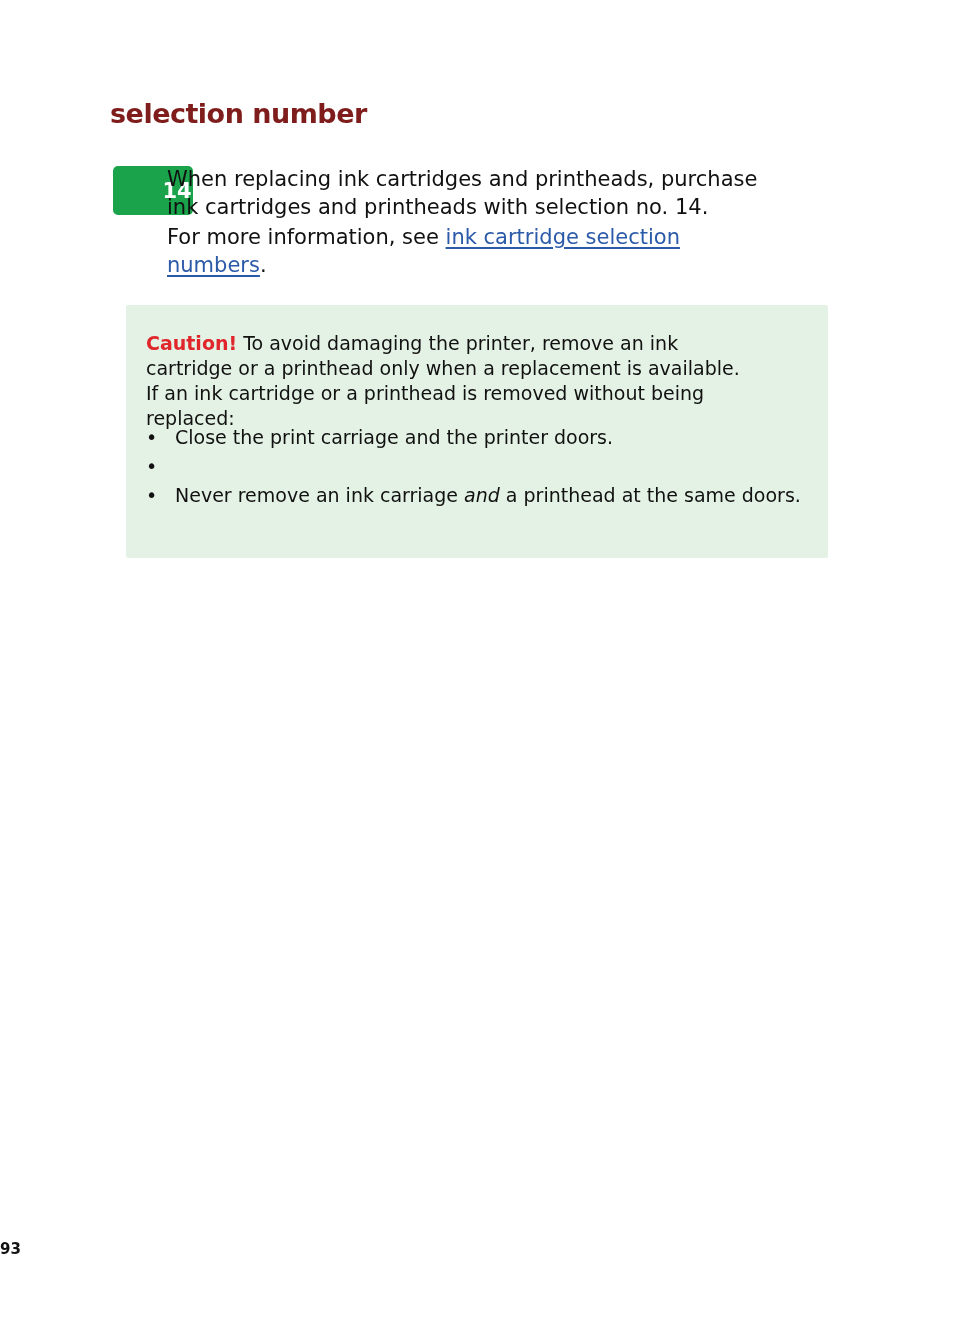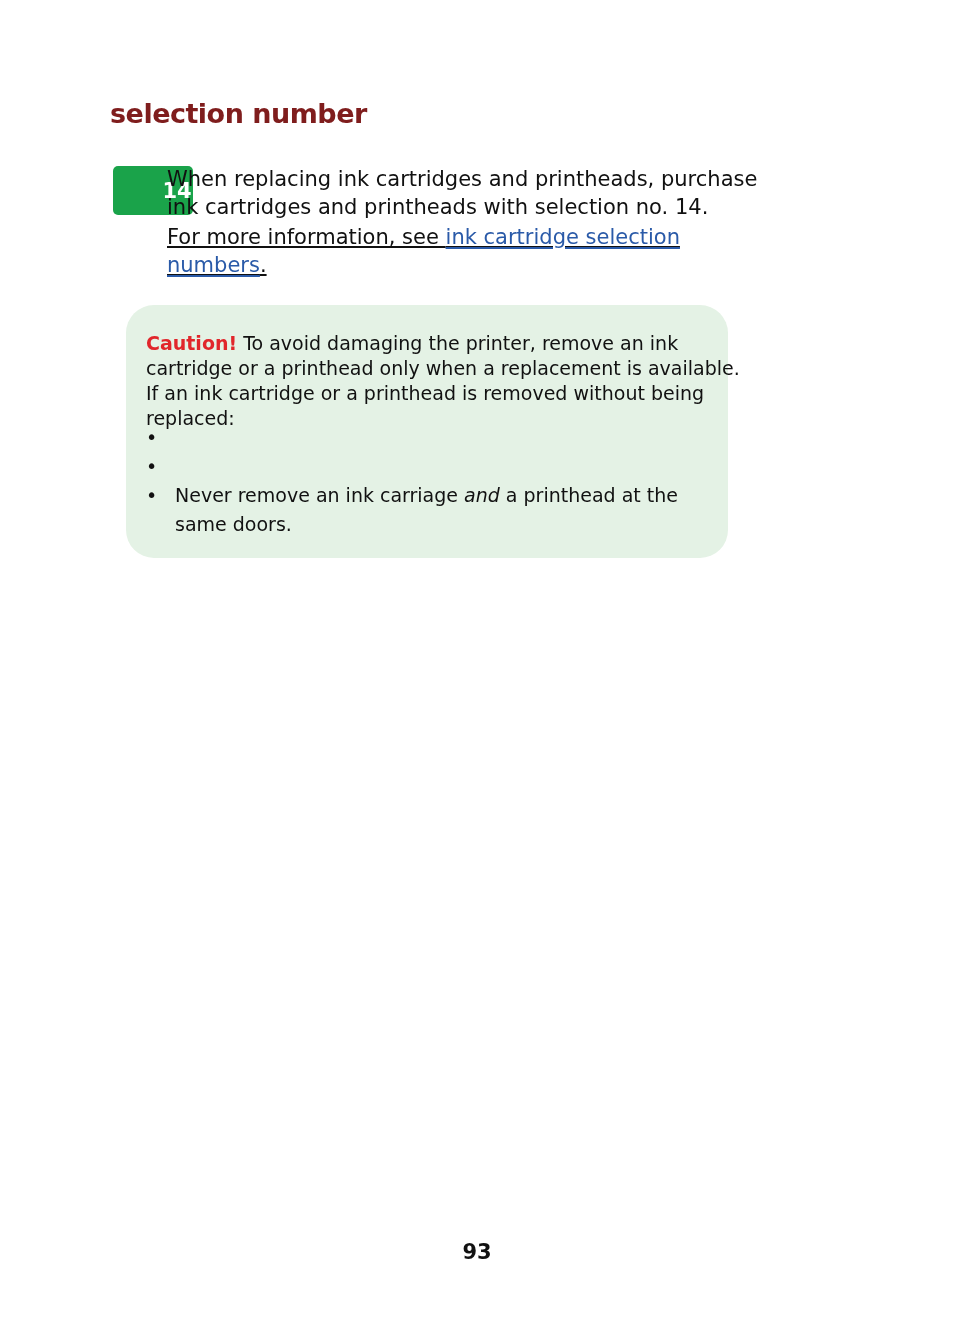--- a/index.html
+++ b/index.html
@@ -5,32 +5,32 @@
     html, body { margin: 0; padding: 0; background: #ffffff; }
     body { width: 954px; height: 1321px; position: relative; overflow: hidden;
            font-family: "DejaVu Sans", "Liberation Sans", sans-serif; color: #111; }
     .title { position: absolute; left: 110px; top: 98px; font-size: 27px; font-weight: bold;
              color: #7f1d1d; letter-spacing: -0.5px; margin: 0; }
     .badge { position: absolute; left: 113px; top: 166px; width: 32px; height: 49px;
              background: #1aa34a; border-radius: 5px; color: #fff; font-weight: bold;
              font-size: 21px; display: flex; align-items: center; justify-content: center; padding-left: 48px; }
     .para { position: absolute; left: 167px; font-size: 21px; line-height: 28px; margin: 0; width: 610px; }
     .p1 { top: 165px; }
-    .p2 { top: 223px; text-decoration: underline; }
+    .p2 { top: 223px; }
     .link { color: #2a5aa8; text-decoration: underline; text-underline-offset: 3px; }
-    .caution-box { position: absolute; left: 126px; top: 305px; width: 602px; height: 253px;
-                   background: #e4f2e5; border-radius: 28px; }
+    .caution-box { position: absolute; left: 126px; top: 305px; width: 702px; height: 253px;
+                   background: #e4f2e5; border-radius: 2px; }
     .caution-text { position: absolute; left: 20px; top: 26px; width: 610px; font-size: 19px;
                     line-height: 25px; margin: 0; }
     .caution-label { color: #e1262b; font-weight: bold; }
     .bullets { position: absolute; left: 20px; top: 118px; margin: 0; padding: 0; list-style: none; font-size: 19px; }
     .bullets li { position: relative; padding-left: 29px; height: 29px; line-height: 29px; }
     .bullets li .dot { position: absolute; left: 0; top: 0; }
-    .page-num { position: absolute; left: 0; width: 954px; top: 1240px; text-align: center;
-                font-weight: bold; font-size: 21px; }
+    .page-num { position: absolute; left: 0; width: 954px; top: 1240px; text-align: left;
+                font-weight: bold; font-size: 15px; }
   </style>
 </head>
 <body>
 
 <h1 class="title">selection number</h1>
 
 <div class="badge">
   <span>14</span>
 </div>
 
@@ -40,20 +40,21 @@
   <span>For more information, see </span><a class="link">ink cartridge selection numbers</a><span>.</span>
 </p>
 
 <div class="caution-box">
   <p class="caution-text">
     <span class="caution-label">Caution!</span><span> To avoid damaging the printer, remove an ink cartridge or a printhead only when a replacement is available. If an ink cartridge or a printhead is removed without being replaced:</span>
   </p>
   <ul class="bullets">
     <li>
       <span class="dot">•</span>
+      <span>Close the print carriage and the printer doors.</span>
     </li>
     <li>
       <span class="dot">•</span>
     </li>
     <li>
       <span class="dot">•</span>
       <span>Never remove an ink carriage </span><em>and</em><span> a printhead at the same doors.</span>
     </li>
   </ul>
 </div>

